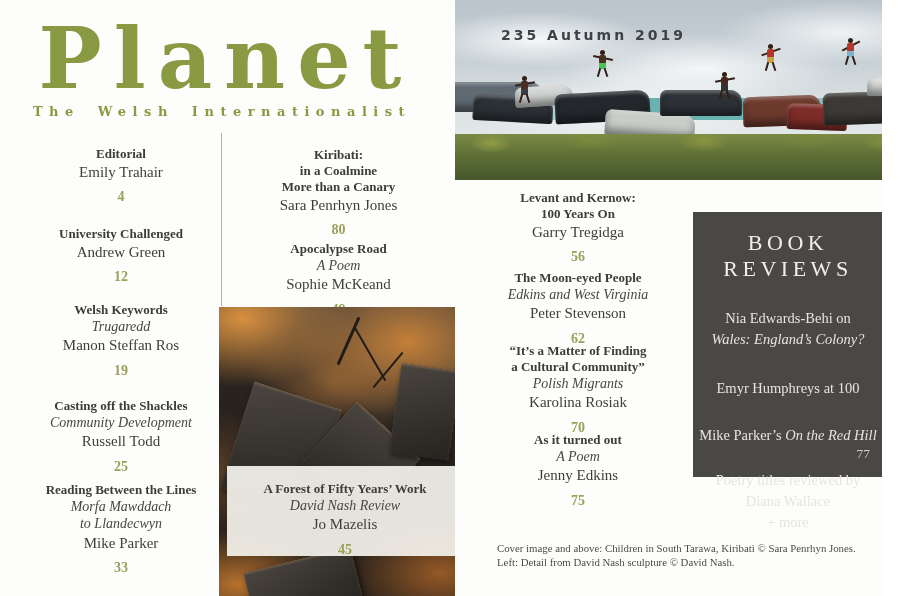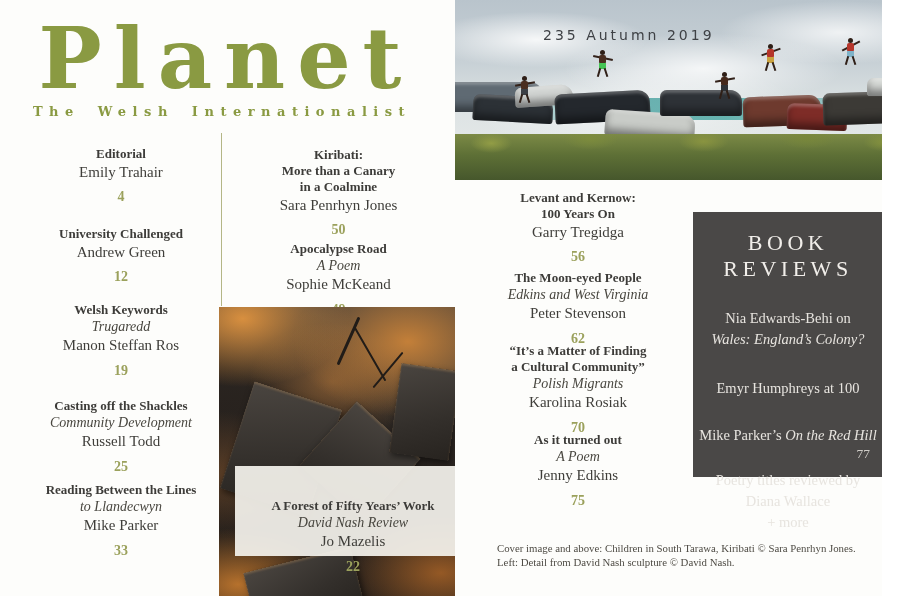--- a/index.html
+++ b/index.html
@@ -25,21 +25,21 @@
 
   
   .cover{position:absolute;left:455px;top:0;width:452px;height:180px;overflow:hidden;
          background:
            radial-gradient(160px 40px at 18% 22%,rgba(255,255,255,.85),rgba(255,255,255,0) 70%),
            radial-gradient(200px 50px at 55% 38%,rgba(255,255,255,.8),rgba(255,255,255,0) 70%),
            radial-gradient(170px 45px at 85% 18%,rgba(255,255,255,.75),rgba(255,255,255,0) 70%),
            radial-gradient(220px 60px at 40% 60%,rgba(255,255,255,.6),rgba(255,255,255,0) 75%),
            linear-gradient(180deg,#b9c4cc 0%,#c8d1d6 35%,#dde3e4 60%,#e9eceb 100%);}
   .issue-label{position:absolute;left:46px;top:27px;font-family:"DejaVu Sans",sans-serif;
-               font-weight:normal;font-size:14px;letter-spacing:3px;color:#3e4145;margin-left:42px;}
+               font-weight:bold;font-size:14px;letter-spacing:3px;color:#3e4145;}
   .sea{position:absolute;left:0;top:98px;width:452px;height:22px;
        background:linear-gradient(90deg,rgba(64,150,150,.0) 10%,rgba(64,155,155,.75) 35%,rgba(70,165,160,.8) 60%,rgba(64,150,150,.35) 90%);}
   .cars{position:absolute;left:0;top:0;width:452px;height:180px;}
   .car{position:absolute;border-radius:7px 12px 3px 3px;box-shadow:inset 0 3px 3px rgba(255,255,255,.25), inset 0 -6px 8px rgba(0,0,0,.45);}
   .grass{position:absolute;left:0;bottom:0;width:452px;height:46px;
          background:
            radial-gradient(30px 14px at 8% 20%,rgba(150,160,70,.9),rgba(150,160,70,0) 70%),
            radial-gradient(40px 16px at 30% 10%,rgba(125,140,60,.9),rgba(125,140,60,0) 70%),
            radial-gradient(36px 15px at 55% 16%,rgba(140,150,64,.9),rgba(140,150,64,0) 70%),
            radial-gradient(42px 16px at 78% 8%,rgba(120,135,58,.9),rgba(120,135,58,0) 70%),
@@ -61,22 +61,22 @@
        radial-gradient(160px 105px at 80% 12%,rgba(206,133,57,.92),rgba(206,133,57,0) 72%),
        radial-gradient(120px 85px at 48% 26%,rgba(198,128,60,.5),rgba(198,128,60,0) 70%),
        radial-gradient(110px 90px at 2% 58%,rgba(152,96,48,.45),rgba(152,96,48,0) 70%),
        radial-gradient(130px 75px at 8% 96%,rgba(208,128,48,.85),rgba(208,128,48,0) 75%),
        radial-gradient(130px 75px at 94% 92%,rgba(186,108,40,.75),rgba(186,108,40,0) 75%),
        linear-gradient(205deg,rgba(30,25,22,0) 18%,rgba(30,25,22,.7) 42%,rgba(34,29,26,.85) 72%,rgba(30,25,22,.9) 100%),
        linear-gradient(180deg,#4a423a,#352f2a);}
   .block{position:absolute;background:linear-gradient(160deg,#4a4540 0%,#332f2b 60%,#27231f 100%);
          box-shadow:inset 0 2px 2px rgba(210,160,100,.25), 2px 3px 6px rgba(0,0,0,.5);}
   .crack{position:absolute;background:#211c18;border-radius:2px;}
-  .feature-band{position:absolute;left:16px;top:159px;width:236px;height:90px;
-                background:rgba(244,242,236,.93);text-align:center;padding-top:32px;box-sizing:border-box;}
+  .feature-band{position:absolute;left:8px;top:159px;width:236px;height:90px;
+                background:rgba(244,242,236,.93);text-align:center;padding-top:15px;box-sizing:border-box;}
 
   
   .reviews{position:absolute;left:693px;top:212px;width:190px;height:265px;background:#4a4847;
            text-align:center;color:#e9e7e2;}
   .rev-heading{margin-top:18px;font-size:22px;letter-spacing:4.5px;color:#f1eeea;}
   .rev-item{font-size:14.5px;line-height:1.45;color:#e7e4df;}
   .rev-item .it{font-style:italic;}
   .rev-page{position:absolute;right:13px;bottom:15px;font-size:13.5px;color:#cfccc7;}
 
   
@@ -170,33 +170,34 @@
       <div class="p">19</div>
     </div>
     <div class="entry" style="top:398px;">
       <div class="t">Casting off the Shackles</div>
       <div class="s">Community Development</div>
       <div class="a">Russell Todd</div>
       <div class="p">25</div>
     </div>
     <div class="entry" style="top:482px;">
       <div class="t">Reading Between the Lines</div>
+      <div class="s">Morfa Mawddach</div>
       <div class="s">to Llandecwyn</div>
       <div class="a">Mike Parker</div>
       <div class="p">33</div>
     </div>
   </div>
 
   <div class="col" style="left:222px;top:0;width:233px;height:596px;">
     <div class="entry" style="top:147px;">
       <div class="t">Kiribati:</div>
+      <div class="t">in a Coalmine</div>
       <div class="t">More than a Canary</div>
-      <div class="t">in a Coalmine</div>
       <div class="a">Sara Penrhyn Jones</div>
-      <div class="p">50</div>
+      <div class="p">80</div>
     </div>
     <div class="entry" style="top:241px;">
       <div class="t">Apocalypse Road</div>
       <div class="s">A Poem</div>
       <div class="a">Sophie McKeand</div>
       <div class="p">49</div>
     </div>
   </div>
 
   <div class="sculpture">
@@ -204,21 +205,21 @@
     <div class="block" style="left:98px;top:112px;width:86px;height:86px;transform:rotate(42deg);"></div>
     <div class="block" style="left:176px;top:60px;width:60px;height:90px;transform:rotate(8deg);"></div>
     <div class="crack" style="left:128px;top:8px;width:3px;height:52px;transform:rotate(24deg);"></div>
     <div class="crack" style="left:150px;top:16px;width:2px;height:62px;transform:rotate(-30deg);"></div>
     <div class="crack" style="left:168px;top:40px;width:2px;height:46px;transform:rotate(40deg);"></div>
     <div class="block" style="left:30px;top:252px;width:110px;height:60px;transform:rotate(-14deg);"></div>
     <div class="feature-band">
       <div class="t">A Forest of Fifty Years’ Work</div>
       <div class="s">David Nash Review</div>
       <div class="a">Jo Mazelis</div>
-      <div class="p">22</div>
+      <div class="p">45</div>
     </div>
   </div>
 
   <div class="col" style="left:462px;top:0;width:232px;height:596px;">
     <div class="entry" style="top:190px;">
       <div class="t">Levant and Kernow:</div>
       <div class="t">100 Years On</div>
       <div class="a">Garry Tregidga</div>
       <div class="p">56</div>
     </div>

